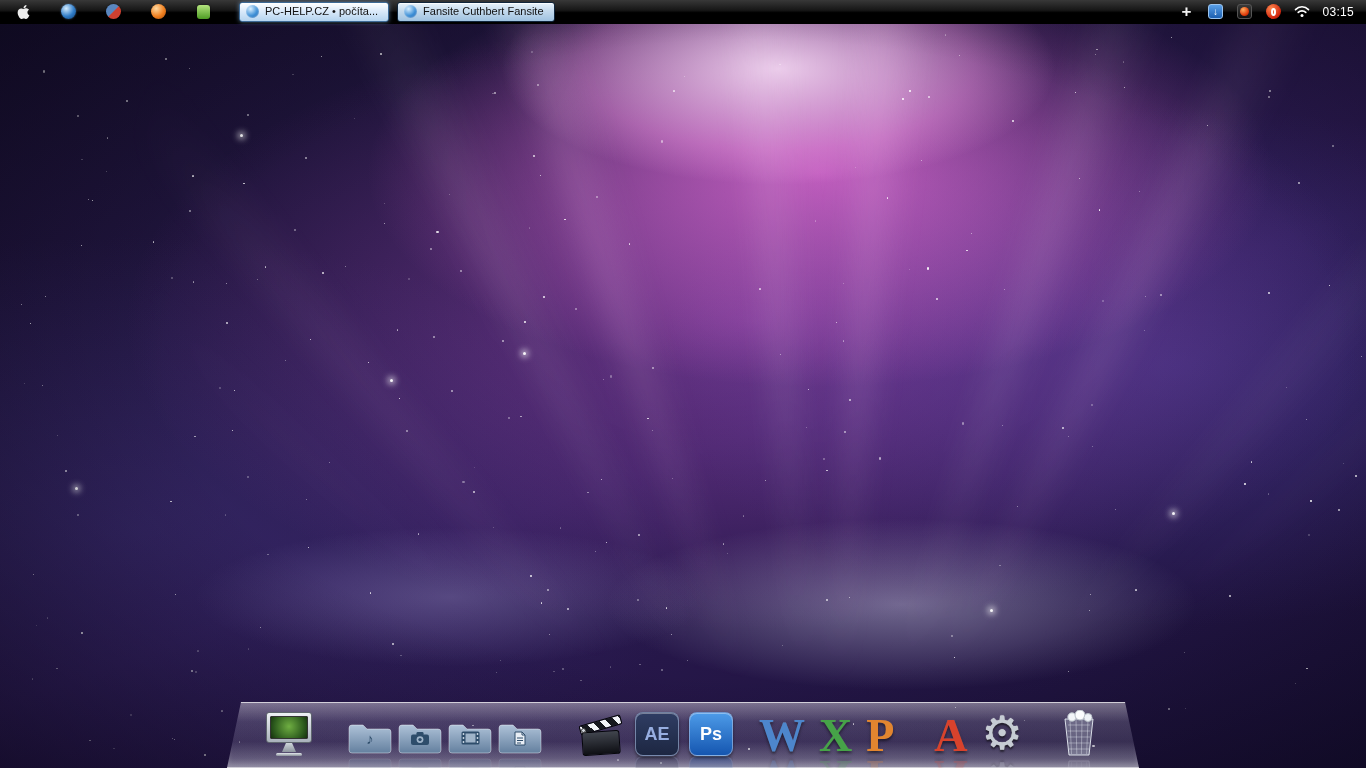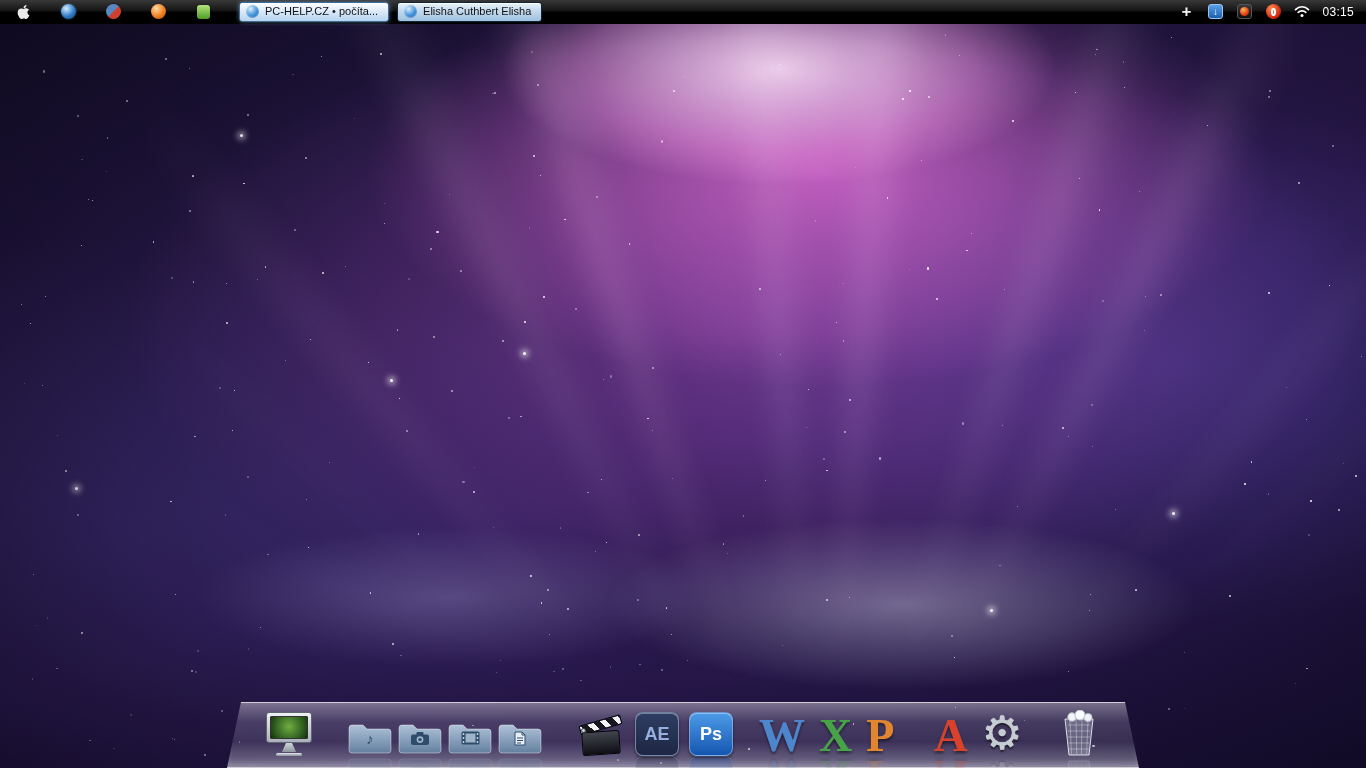--- a/index.html
+++ b/index.html
@@ -162,21 +162,21 @@
           <span class="greensq"></span>
         </span>
       </div>
     <div class="mb-tabs" data-name="browser-tabs">
         <div class="tab active" data-name="browser-tab-1">
           <span class="favicon" data-name="globe-favicon"></span>
           <span class="tab-label" data-name="tab-label">PC-HELP.CZ • počíta...</span>
         </div>
         <div class="tab" data-name="browser-tab-2">
           <span class="favicon" data-name="globe-favicon"></span>
-          <span class="tab-label" data-name="tab-label">Elisha Cuthbert Elisha</span>
+          <span class="tab-label" data-name="tab-label">Fansite Cuthbert Fansite</span>
         </div>
       </div>
     <div class="mb-right" data-name="menubar-right">
       <span class="right-icons" data-name="menubar-status-icons" style="display:flex;align-items:center;gap:11px;">
           <span class="mb-ico" data-name="new-tab-plus-icon">
             <span class="plus-glyph">+</span>
           </span>
           <span class="mb-ico" data-name="download-arrow-icon">
             <span class="dl-ico">
               <span>↓</span>

